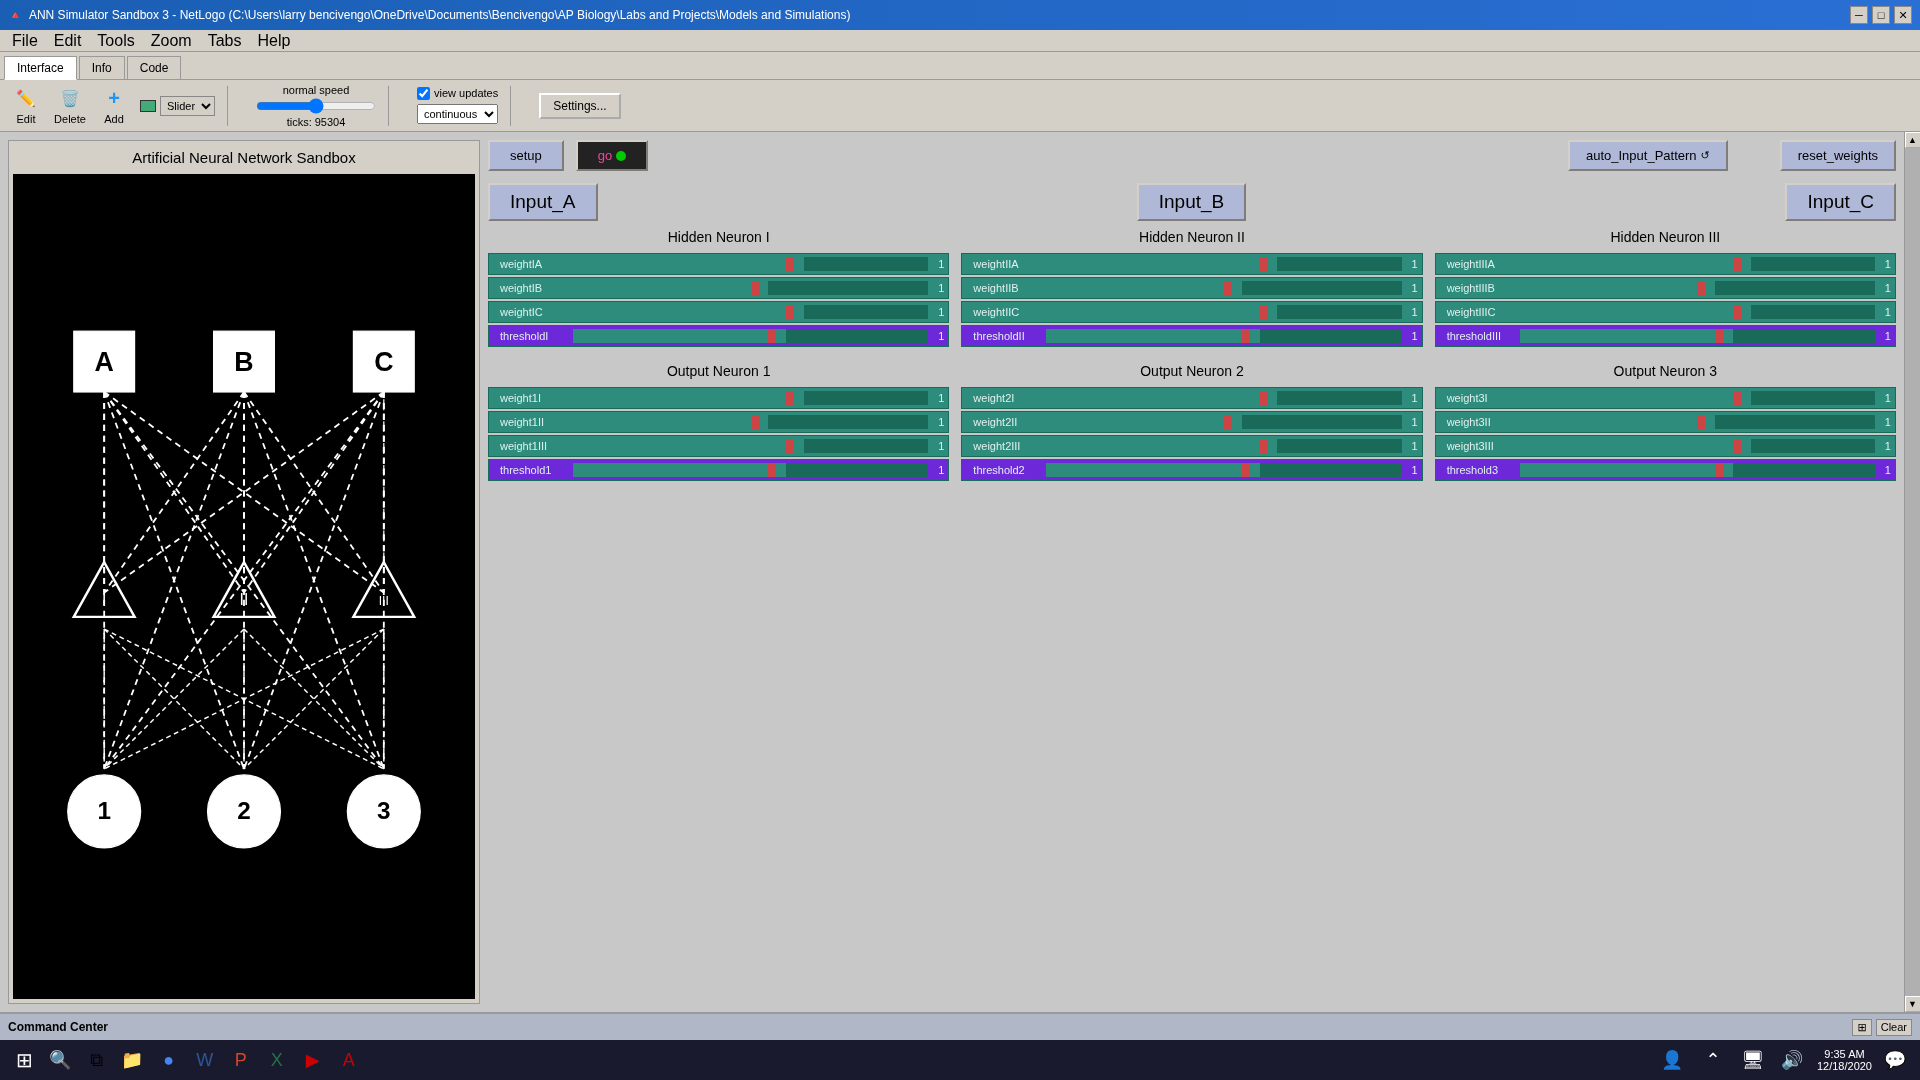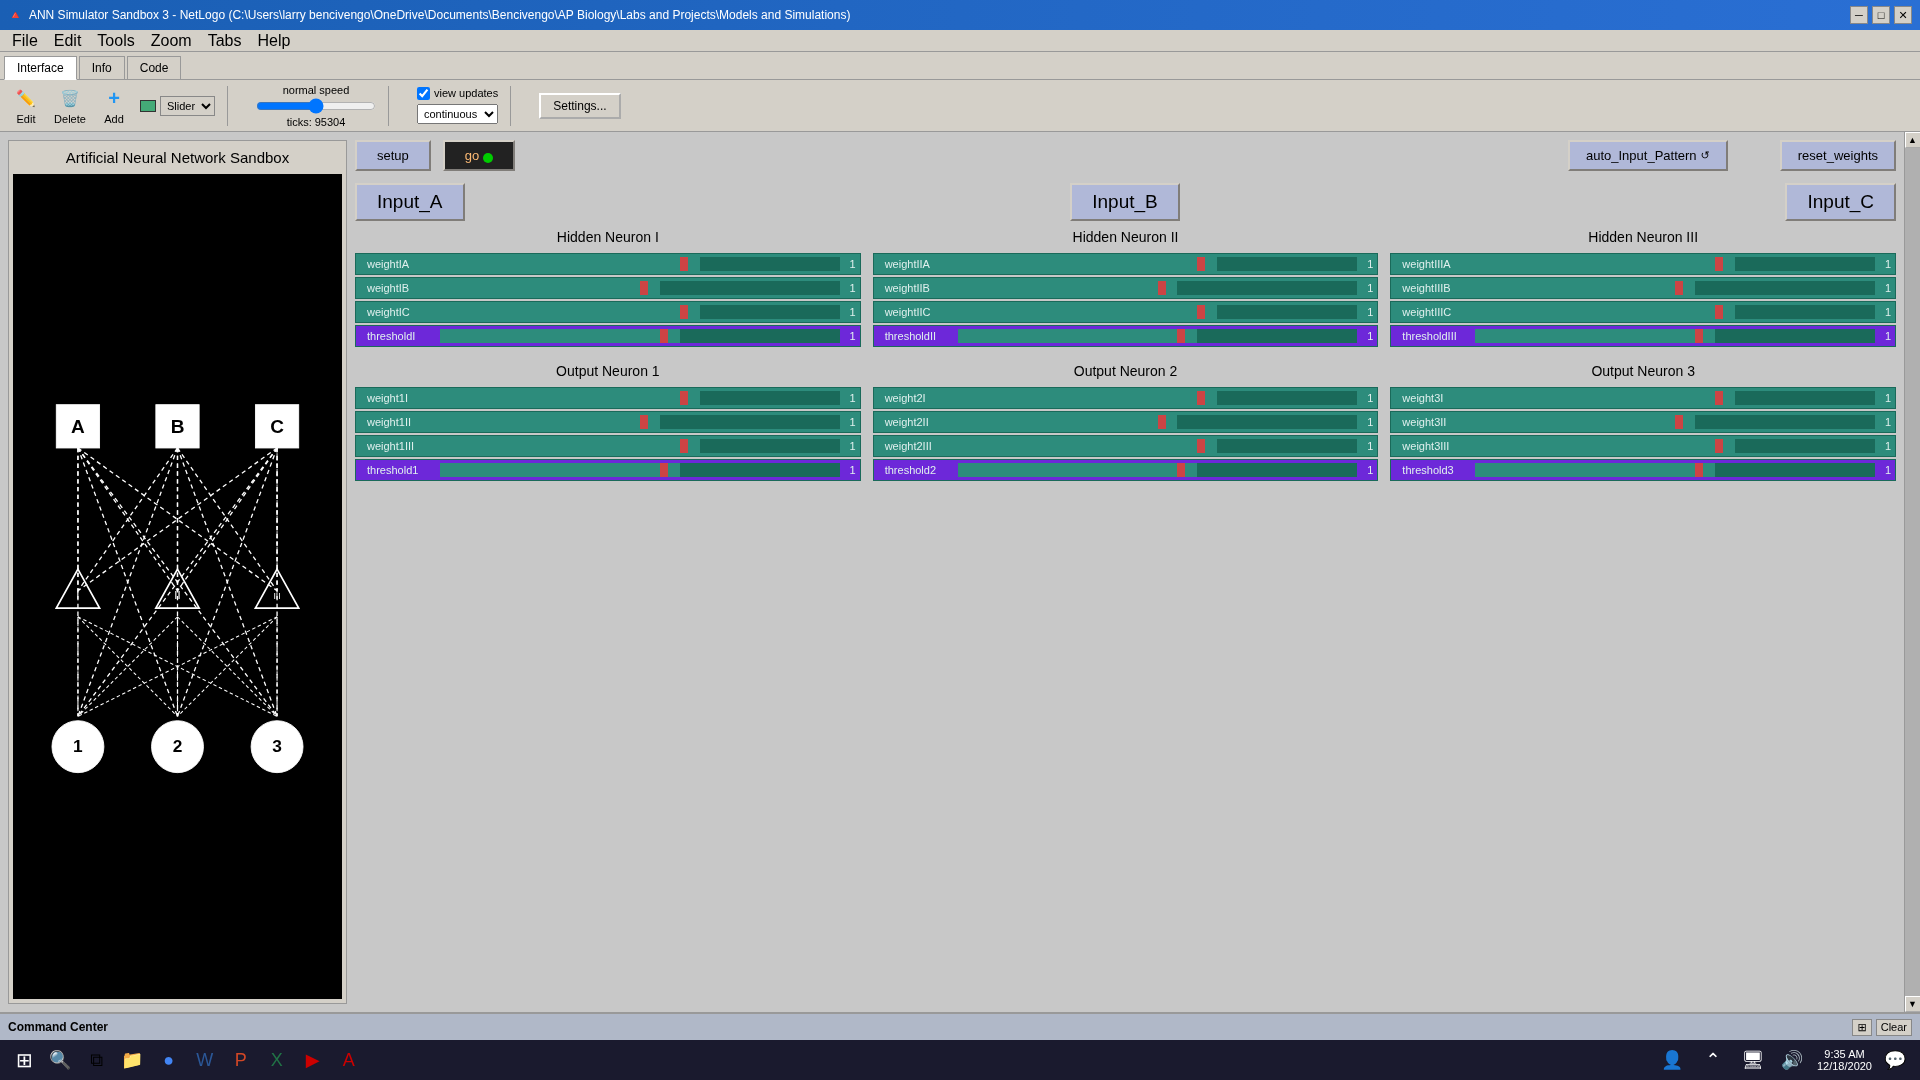--- a/index.html
+++ b/index.html
@@ -139,21 +139,21 @@
       flex: 1;
       padding: 8px;
       gap: 8px;
       overflow: hidden;
     }
 
     
     .ann-panel {
       background: #d4d0c8;
       border: 1px solid #999;
-      width: 339px;
+      width: 472px;
       flex-shrink: 0;
       display: flex;
       flex-direction: column;
     }
     .ann-title {
       text-align: center;
       padding: 8px;
       font-size: 15px;
       font-weight: normal;
     }
@@ -184,23 +184,23 @@
     .ctrl-btn {
       padding: 6px 20px;
       background: #b0b8d8;
       border: 2px outset #d4d0c8;
       font-size: 13px;
       cursor: pointer;
       min-width: 70px;
     }
     .ctrl-btn.go {
       background: #222;
-      color: #fdba74;
-      display: flex;
-      align-items: flex-end;
+      color: #ec4899;
+      display: flex;
+      align-items: center;
       gap: 4px;
     }
     .go-indicator { width: 10px; height: 10px; background: #00cc00; border-radius: 50%; }
 
     .auto-btn {
       padding: 6px 16px;
       background: #b0b8d8;
       border: 2px outset #d4d0c8;
       font-size: 13px;
       cursor: pointer;

